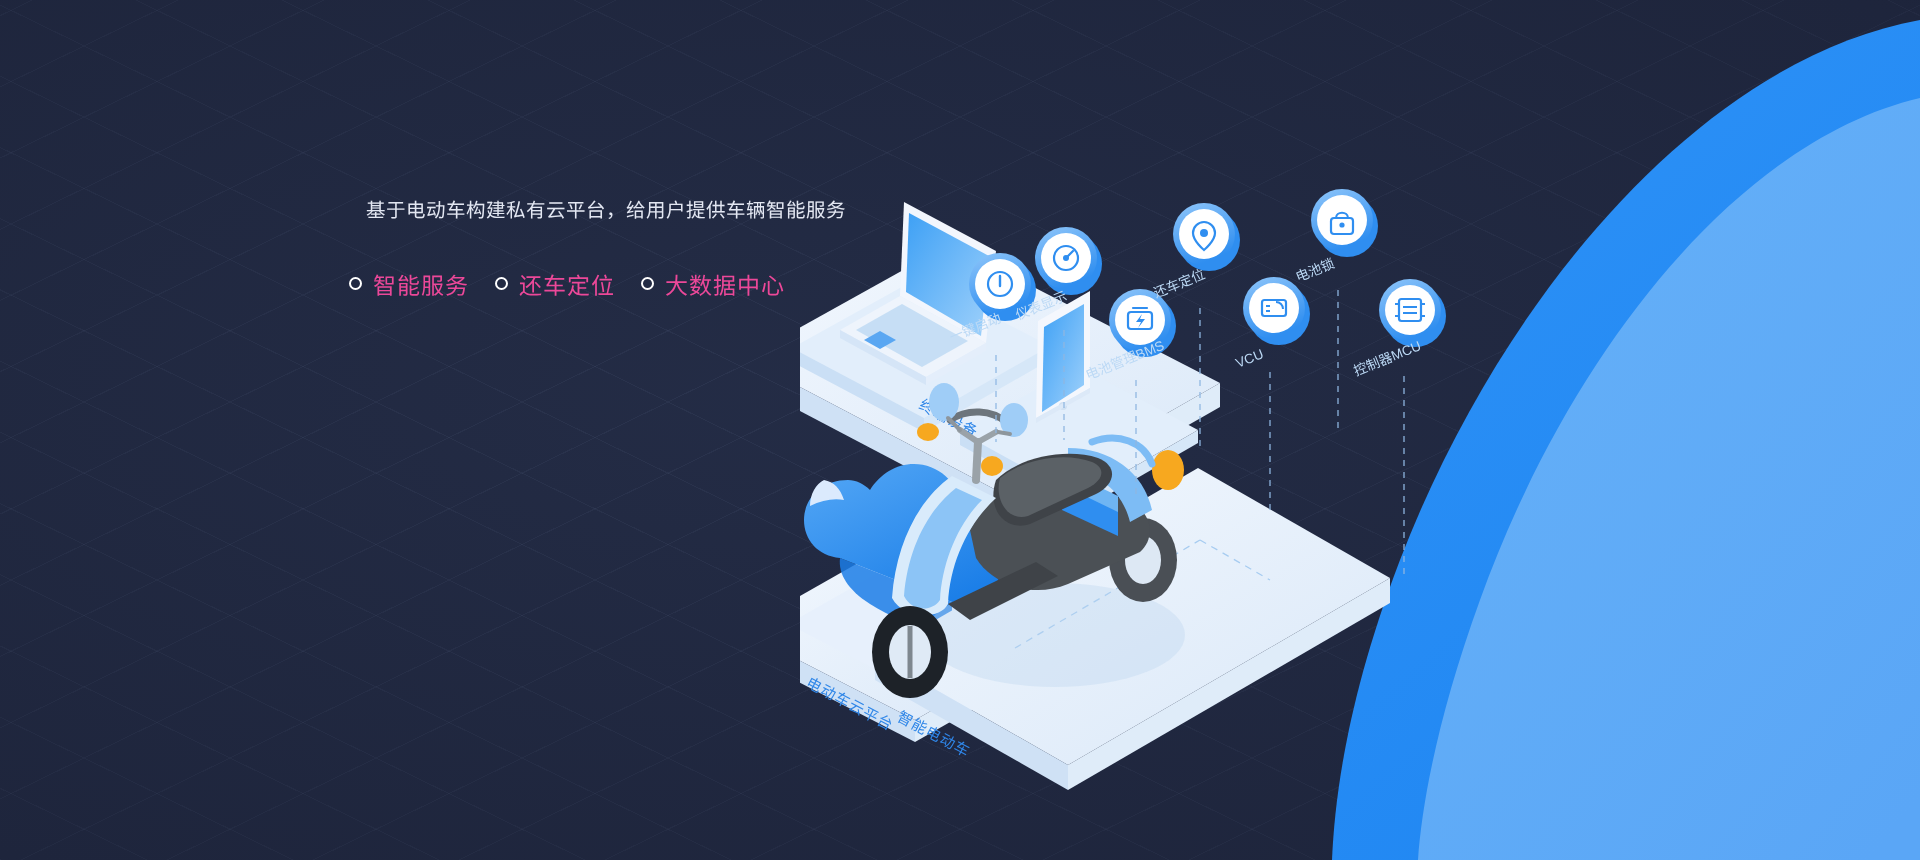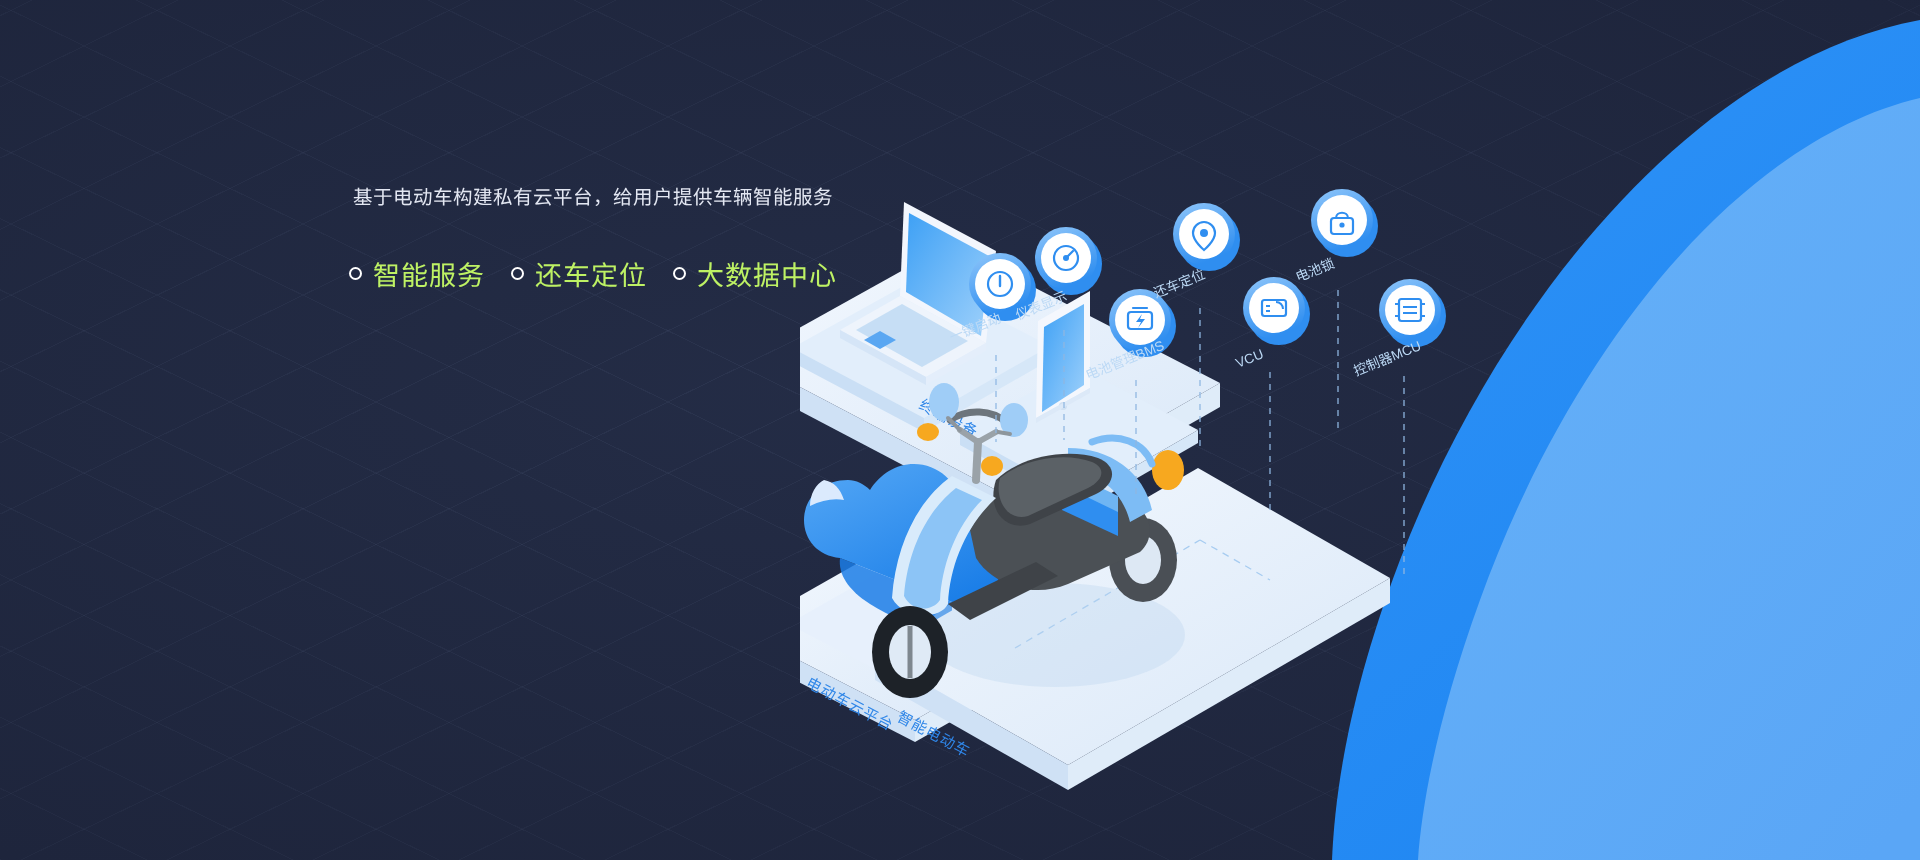--- a/index.html
+++ b/index.html
@@ -32,29 +32,29 @@
   .swoosh{position:absolute;right:0;top:0;width:820px;height:860px;overflow:hidden;}
   
   .copy{position:absolute;left:349px;top:178px;width:760px;}
   .headline{
     font-size:49px;line-height:1.06;font-weight:bold;color:#ffffff;
     letter-spacing:1px;margin:0 0 30px 0;white-space:nowrap;
     font-family:"DejaVu Sans","Liberation Sans",sans-serif;
     text-shadow:0 2px 10px rgba(0,0,0,.35);
   }
   .subline{
-    font-size:19.5px;line-height:1.62;color:#e3e7f2;margin:4px;
+    font-size:19.5px;line-height:1.62;color:#e3e7f2;margin:17px;
     font-weight:400;letter-spacing:.5px;
   }
   .features{
     display:flex;align-items:center;margin-top:40px;gap:26px;
   }
   .feature{
     display:flex;align-items:center;gap:11px;
-    font-size:27px;color:#bef264;letter-spacing:1px;white-space:nowrap;
+    font-size:23px;color:#ec4899;letter-spacing:1px;white-space:nowrap;
   }
   .fbullet{
     width:13px;height:13px;border-radius:50%;
     border:2px solid #ffffff;box-sizing:border-box;flex:0 0 auto;
     display:inline-block;
   }
   
   .illus{position:absolute;left:800px;top:180px;width:1120px;height:660px;}
   .illus svg{display:block;}
 </style>

